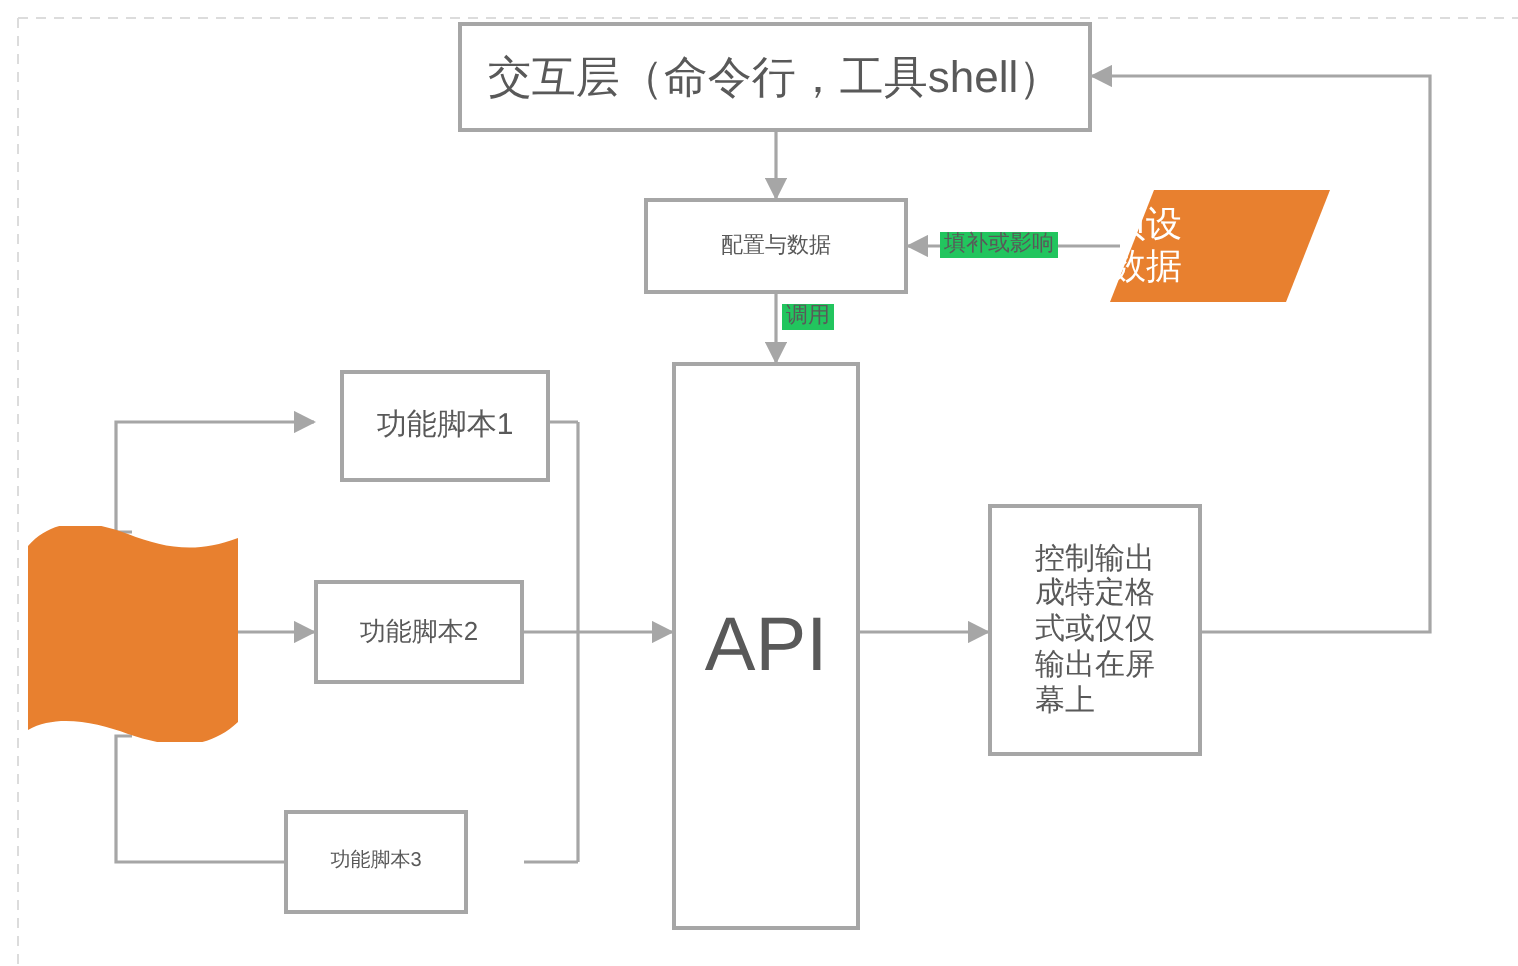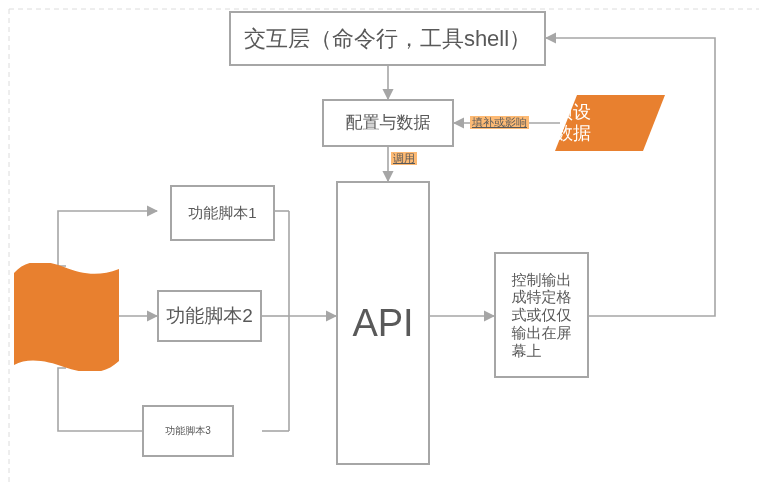--- a/index.html
+++ b/index.html
@@ -49,34 +49,33 @@
   }
   .shapenode .txt {
     position: relative;
     z-index: 2;
     width: 100%;
     display: block;
   }
   .edgelabel {
     position: absolute;
     color: #595959;
-    background: #fdba74;
+    background: #22c55e;
     padding: 0 2px;
     white-space: nowrap;
     font-size: 11px;
     line-height: 13px;
-    text-decoration: underline;
   }
   #n-interactive-layer { left: 229px; top: 11px;  width: 317px; height: 55px;  font-size: 22px; }
-  #n-config-data      { left: 322px; top: 99px;  width: 132px; height: 48px;  font-size: 17px; }
+  #n-config-data      { left: 322px; top: 99px;  width: 132px; height: 48px;  font-size: 11px; }
   #n-api              { left: 336px; top: 181px; width: 94px;  height: 284px; font-size: 38px; }
   #n-script-1         { left: 170px; top: 185px; width: 105px; height: 56px;  font-size: 15px; }
-  #n-script-2         { left: 157px; top: 290px; width: 105px; height: 52px;  font-size: 19px; }
+  #n-script-2         { left: 157px; top: 290px; width: 105px; height: 52px;  font-size: 13px; }
   #n-script-3         { left: 142px; top: 405px; width: 92px; height: 52px;  font-size: 10px; }
-  #n-output           { left: 494px; top: 252px; width: 95px;  height: 126px; font-size: 15px; }
+  #n-output           { left: 494px; top: 252px; width: 107px;  height: 126px; font-size: 15px; }
   #n-preset-data      { left: 555px; top: 95px;  width: 110px; height: 56px;  font-size: 18px; }
   #n-script-data      { left: 14px;  top: 263px; width: 105px; height: 108px; font-size: 15px; }
 </style>
 </head>
 <body>
 
 <div id="canvas">
 
   <svg id="edges" viewBox="0 0 759 483" width="759" height="483" xmlns="http://www.w3.org/2000/svg">
     <defs>

